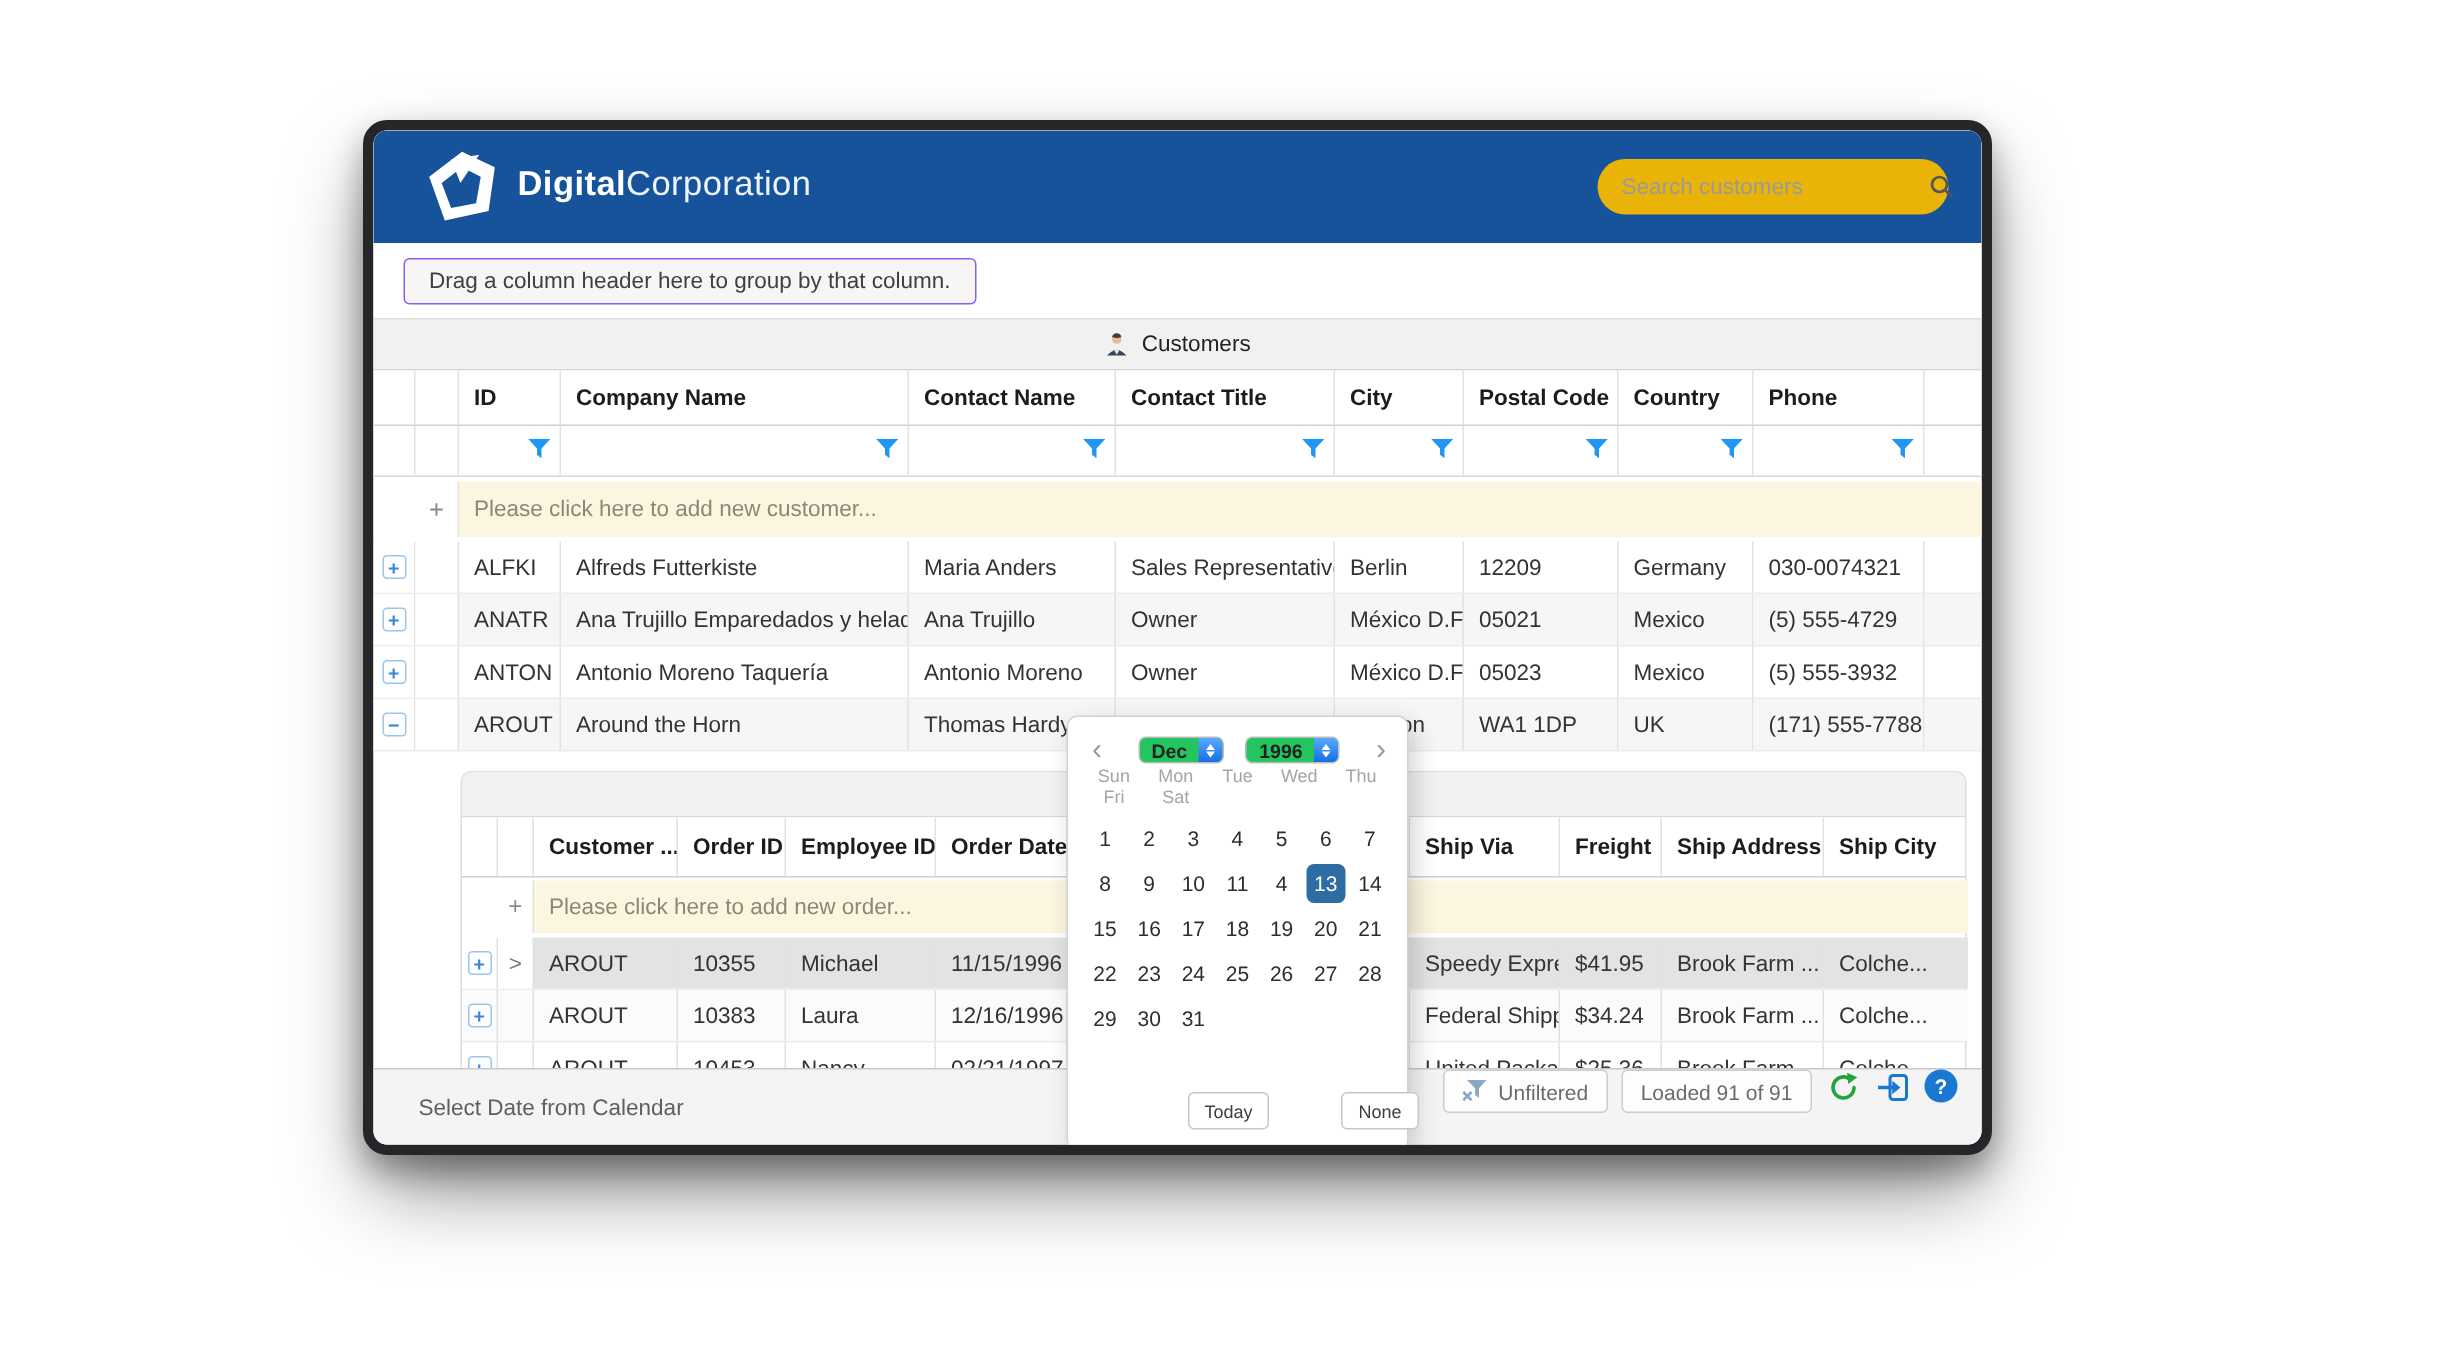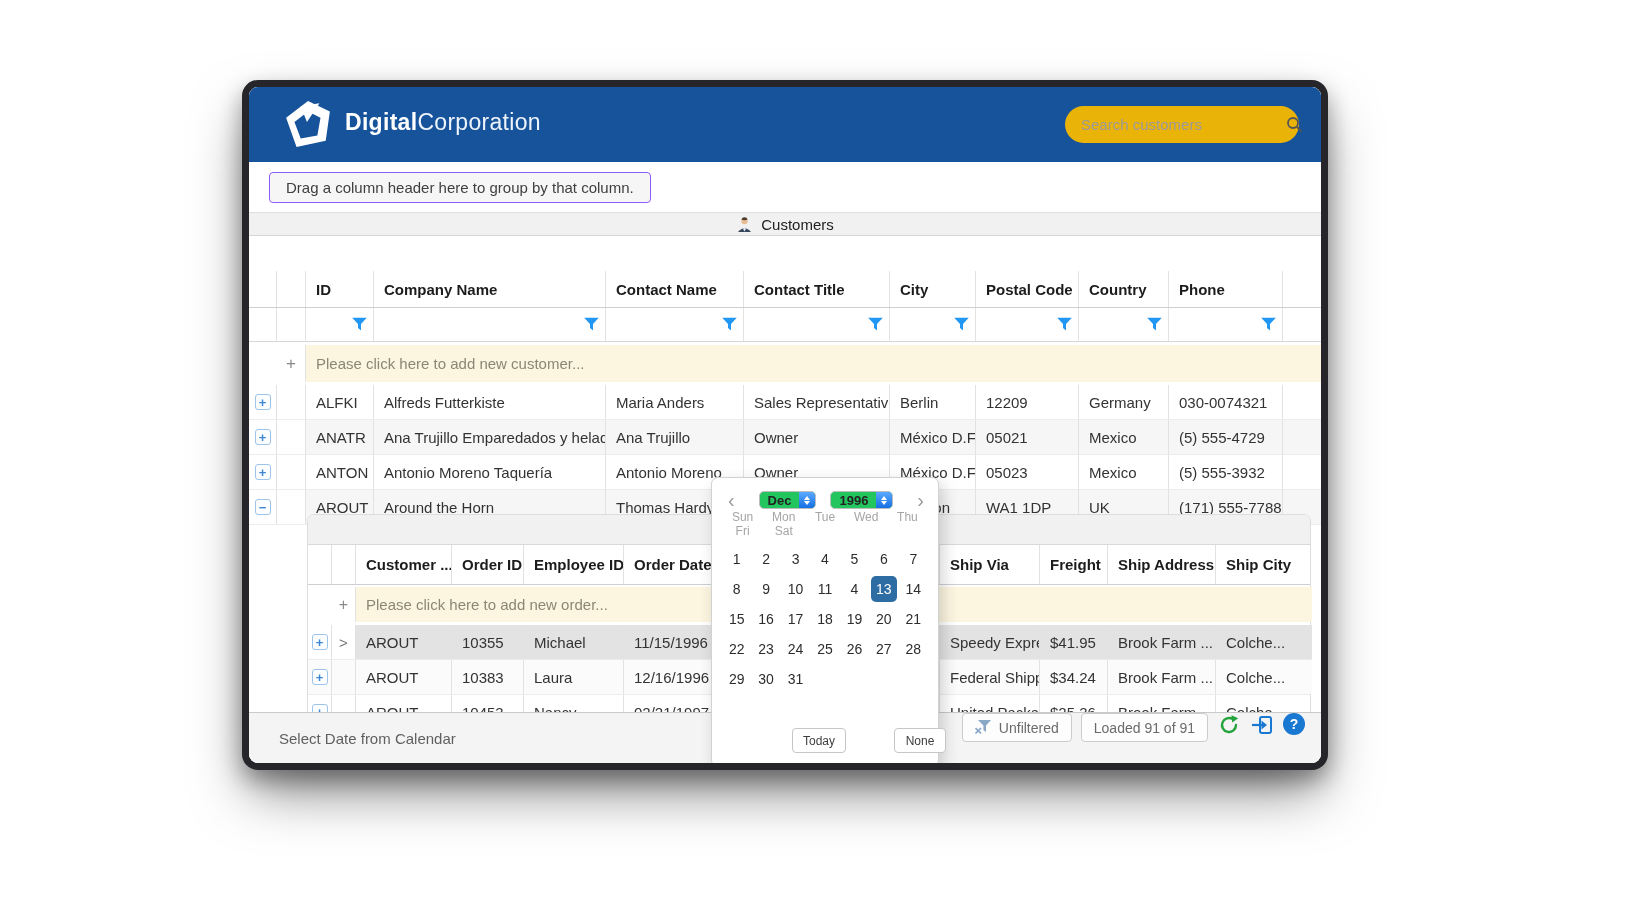--- a/index.html
+++ b/index.html
@@ -22,32 +22,32 @@
   .search-wrap input { flex:1; border:none; outline:none; background:transparent; padding:0 6px 0 16px; font-size:15px; color:#444; font-family:inherit; }
   .search-wrap input::placeholder { color:#9a9a9a; }
   .search-ic { margin-right:12px; display:flex; }
 
   
   .toolbar { position:absolute; left:0; top:75px; width:100%; height:50px; background:#fff; }
   .hint { position:absolute; left:20px; top:10px; height:31px; padding:0 16px; display:flex; align-items:center;
     background:#f6f6f6; border:1px solid #8b5cf6; border-radius:4px; font-size:15px; color:#3f3f3f; }
 
   
-  .caption { position:absolute; left:0; top:125px; width:100%; height:24px; background:#f1f1f1;
+  .caption { position:absolute; left:0; top:125px; width:100%; height:35px; background:#f1f1f1;
     border-top:1px solid #dedede; border-bottom:1px solid #d6d6d6; display:flex; align-items:center; justify-content:center; gap:8px;
     font-size:15px; color:#222; }
 
   
   .mgrid { --cols:28px 29px 68px 232px 138px 146px 86px 103px 90px 114px 1fr; position:absolute; left:0; top:160px; width:100%; }
   .grow { display:grid; grid-template-columns:var(--cols); align-items:stretch; }
   .cell { display:flex; align-items:center; padding:0 10px; font-size:15px; color:#333;
     white-space:nowrap; overflow:hidden; border-right:1px solid #e2e2e2; }
   .cell.icon { justify-content:center; padding:0; }
   .cell.nobr { border-right:none; }
-  .ghead { height:37px; border-bottom:1px solid #cfcfcf; background:#fff;margin-top:24px; }
+  .ghead { height:37px; border-bottom:1px solid #cfcfcf; background:#fff; }
   .ghead .cell { font-weight:bold; color:#1c1c1c; }
   .gfilter { height:34px; border-bottom:1px solid #d6d6d6; background:#fff; }
   .gfilter .cell { position:relative; }
   .funnel { position:absolute; right:6px; top:50%; transform:translateY(-50%); }
   .addrow { height:37px; margin-top:3px; background:#fff; }
   .addrow .fill { background:#fcf6e1; }
   .addrow .cell { border-right:none; }
   .addrow .plus-cell { border-right:1px solid #e2e2e2; }
   .add-text { color:#8b8774; font-size:15px; }
   .drows { margin-top:3px; }

